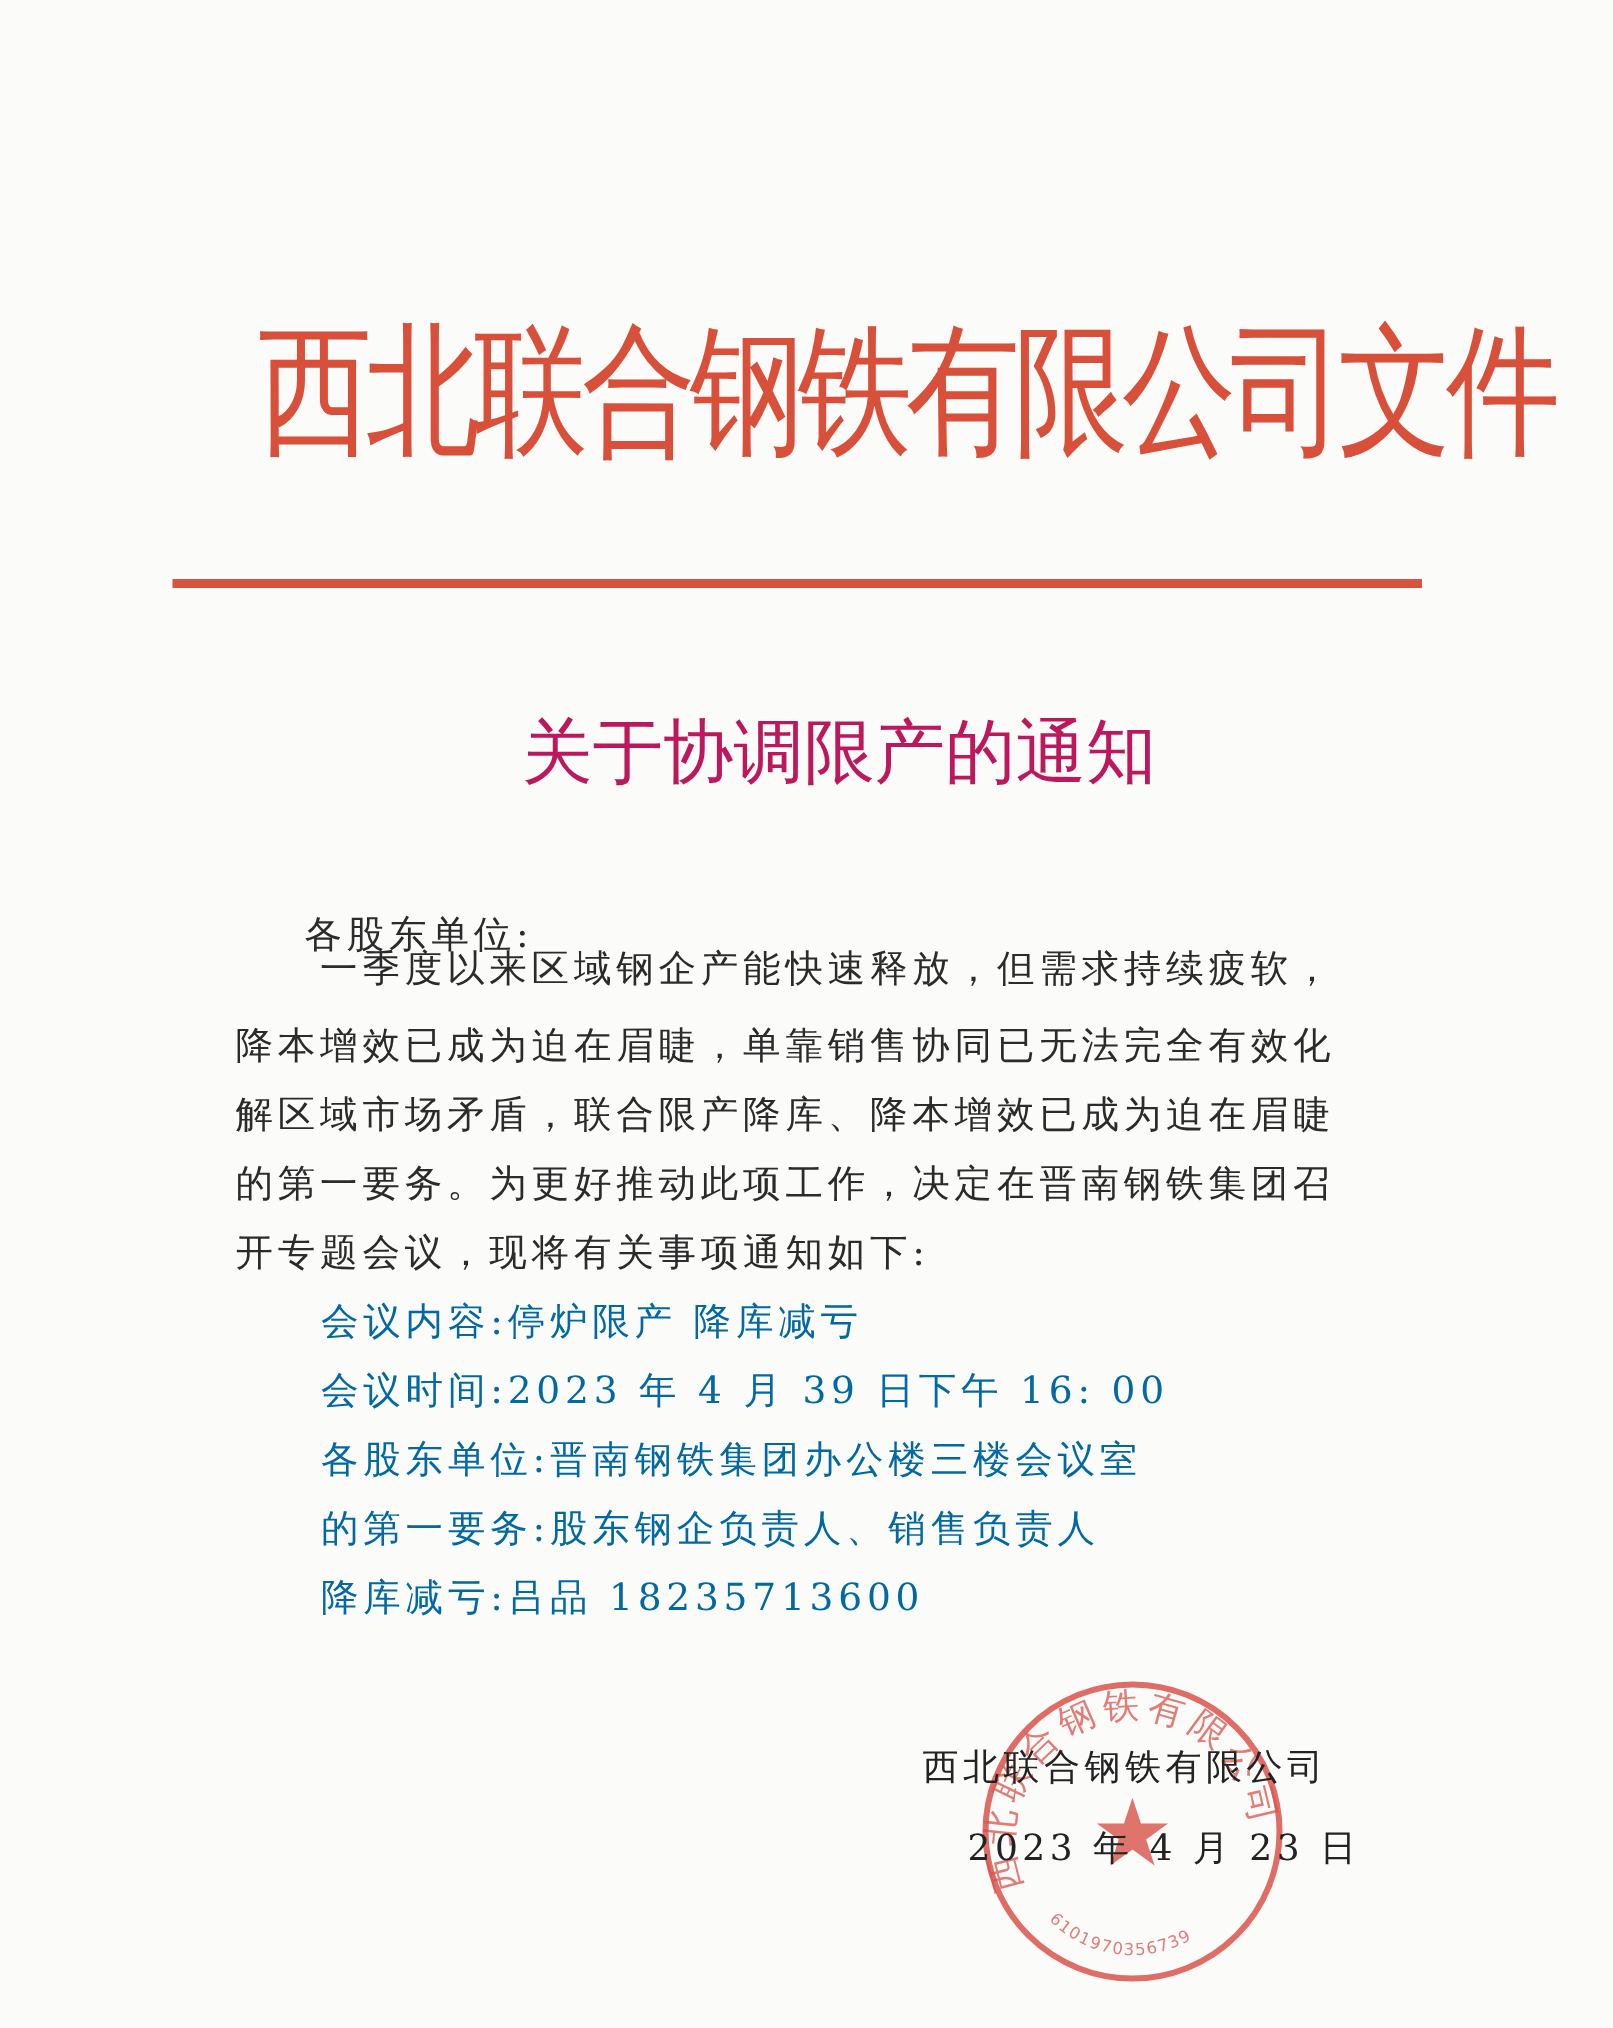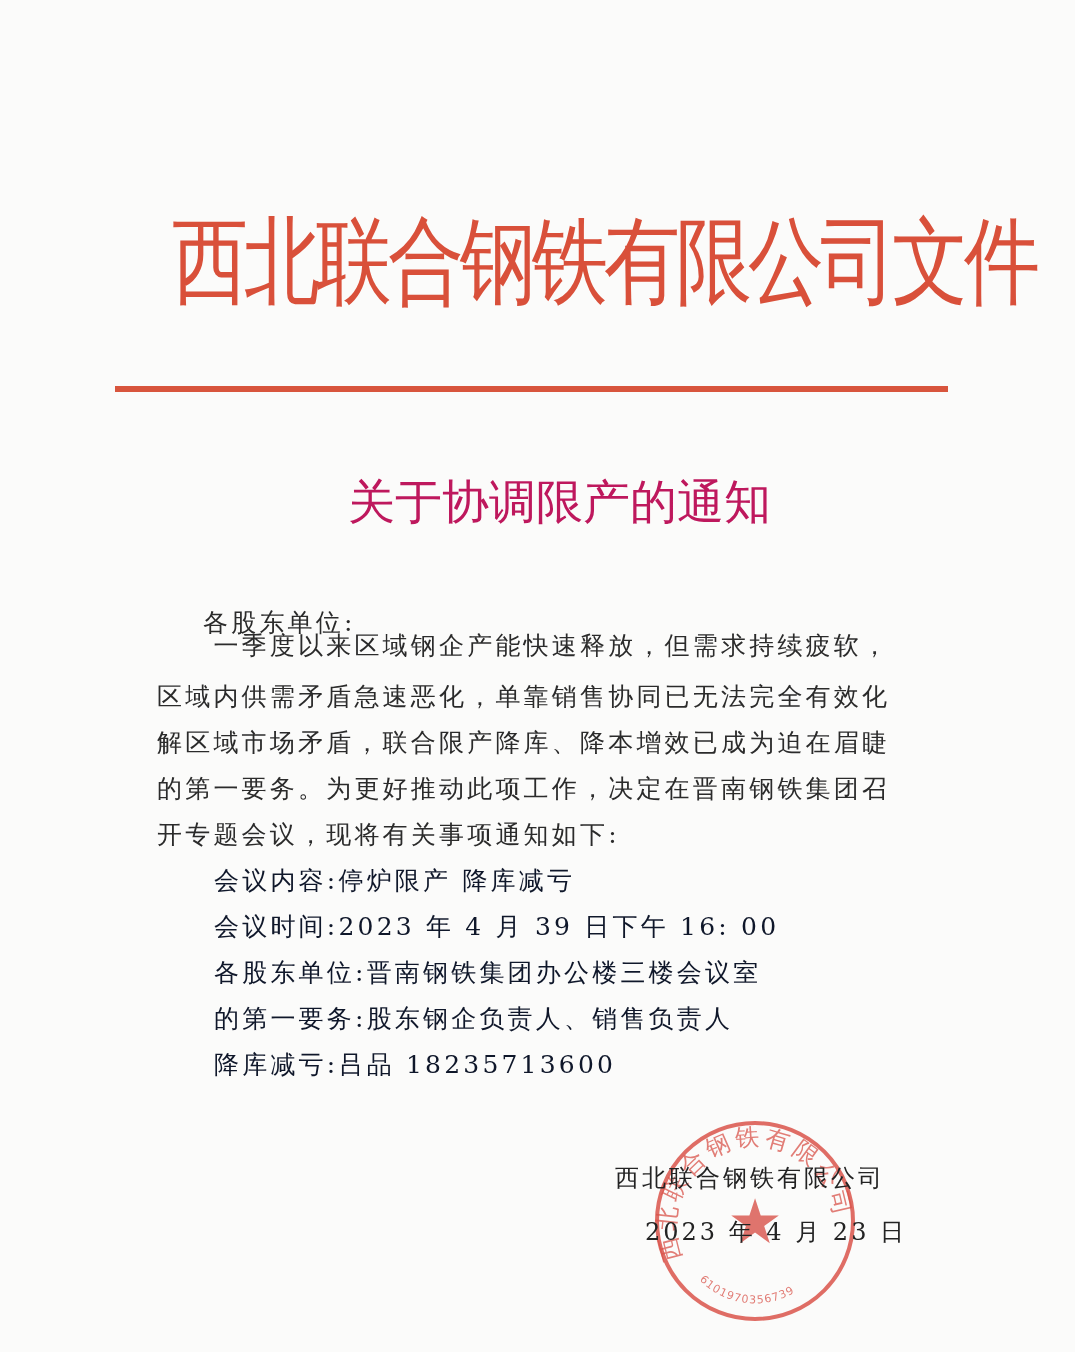--- a/index.html
+++ b/index.html
@@ -29,42 +29,42 @@
   }
   .body-text {
     position: absolute; left: 157px; width: 760px;
     font-size: 25px; line-height: 46px; letter-spacing: 3.2px; color: #2b2b2b;
     white-space: nowrap;
   }
   .salutation { top: 600px; margin-left: 46px; }
   .para-line { position: absolute; left: 157px; font-size: 25px; line-height: 46px;
     letter-spacing: 3.2px; color: #2b2b2b; white-space: nowrap; }
   .detail { position: absolute; left: 214px; font-size: 25px; line-height: 46px;
-    letter-spacing: 3.2px; color: #0f172a; white-space: nowrap; }
+    letter-spacing: 3.2px; color: #0369a1; white-space: nowrap; }
   .stamp {
     position: absolute; left: 652px; top: 1118px; width: 206px; height: 206px;
   }
   .sig-line {
     position: absolute; font-size: 24px; line-height: 40px; letter-spacing: 3px;
     color: #232323; white-space: nowrap;
   }
 </style>
 </head>
 <body>
 
 <div class="header-title">西北联合钢铁有限公司文件</div>
 <div class="red-rule"></div>
 
 <div class="doc-title">关于协调限产的通知</div>
 
 <div class="body-text salutation">各股东单位:</div>
 
 <div>
   <div class="para-line" style="top:623px">　　一季度以来区域钢企产能快速释放，但需求持续疲软，</div>
-  <div class="para-line" style="top:674px">区域内供需矛盾急速恶化，单靠销售协同已无法完全有效化</div>
+  <div class="para-line" style="top:674px">降本增效已成为迫在眉睫，单靠销售协同已无法完全有效化</div>
   <div class="para-line" style="top:720px">解区域市场矛盾，联合限产降库、降本增效已成为迫在眉睫</div>
   <div class="para-line" style="top:766px">的第一要务。为更好推动此项工作，决定在晋南钢铁集团召</div>
   <div class="para-line" style="top:812px">开专题会议，现将有关事项通知如下:</div>
 </div>
 
 <div>
   <div class="detail" style="top:858px">
     <span>会议内容:</span><span>停炉限产  降库减亏</span>
   </div>
   <div class="detail" style="top:904px">

